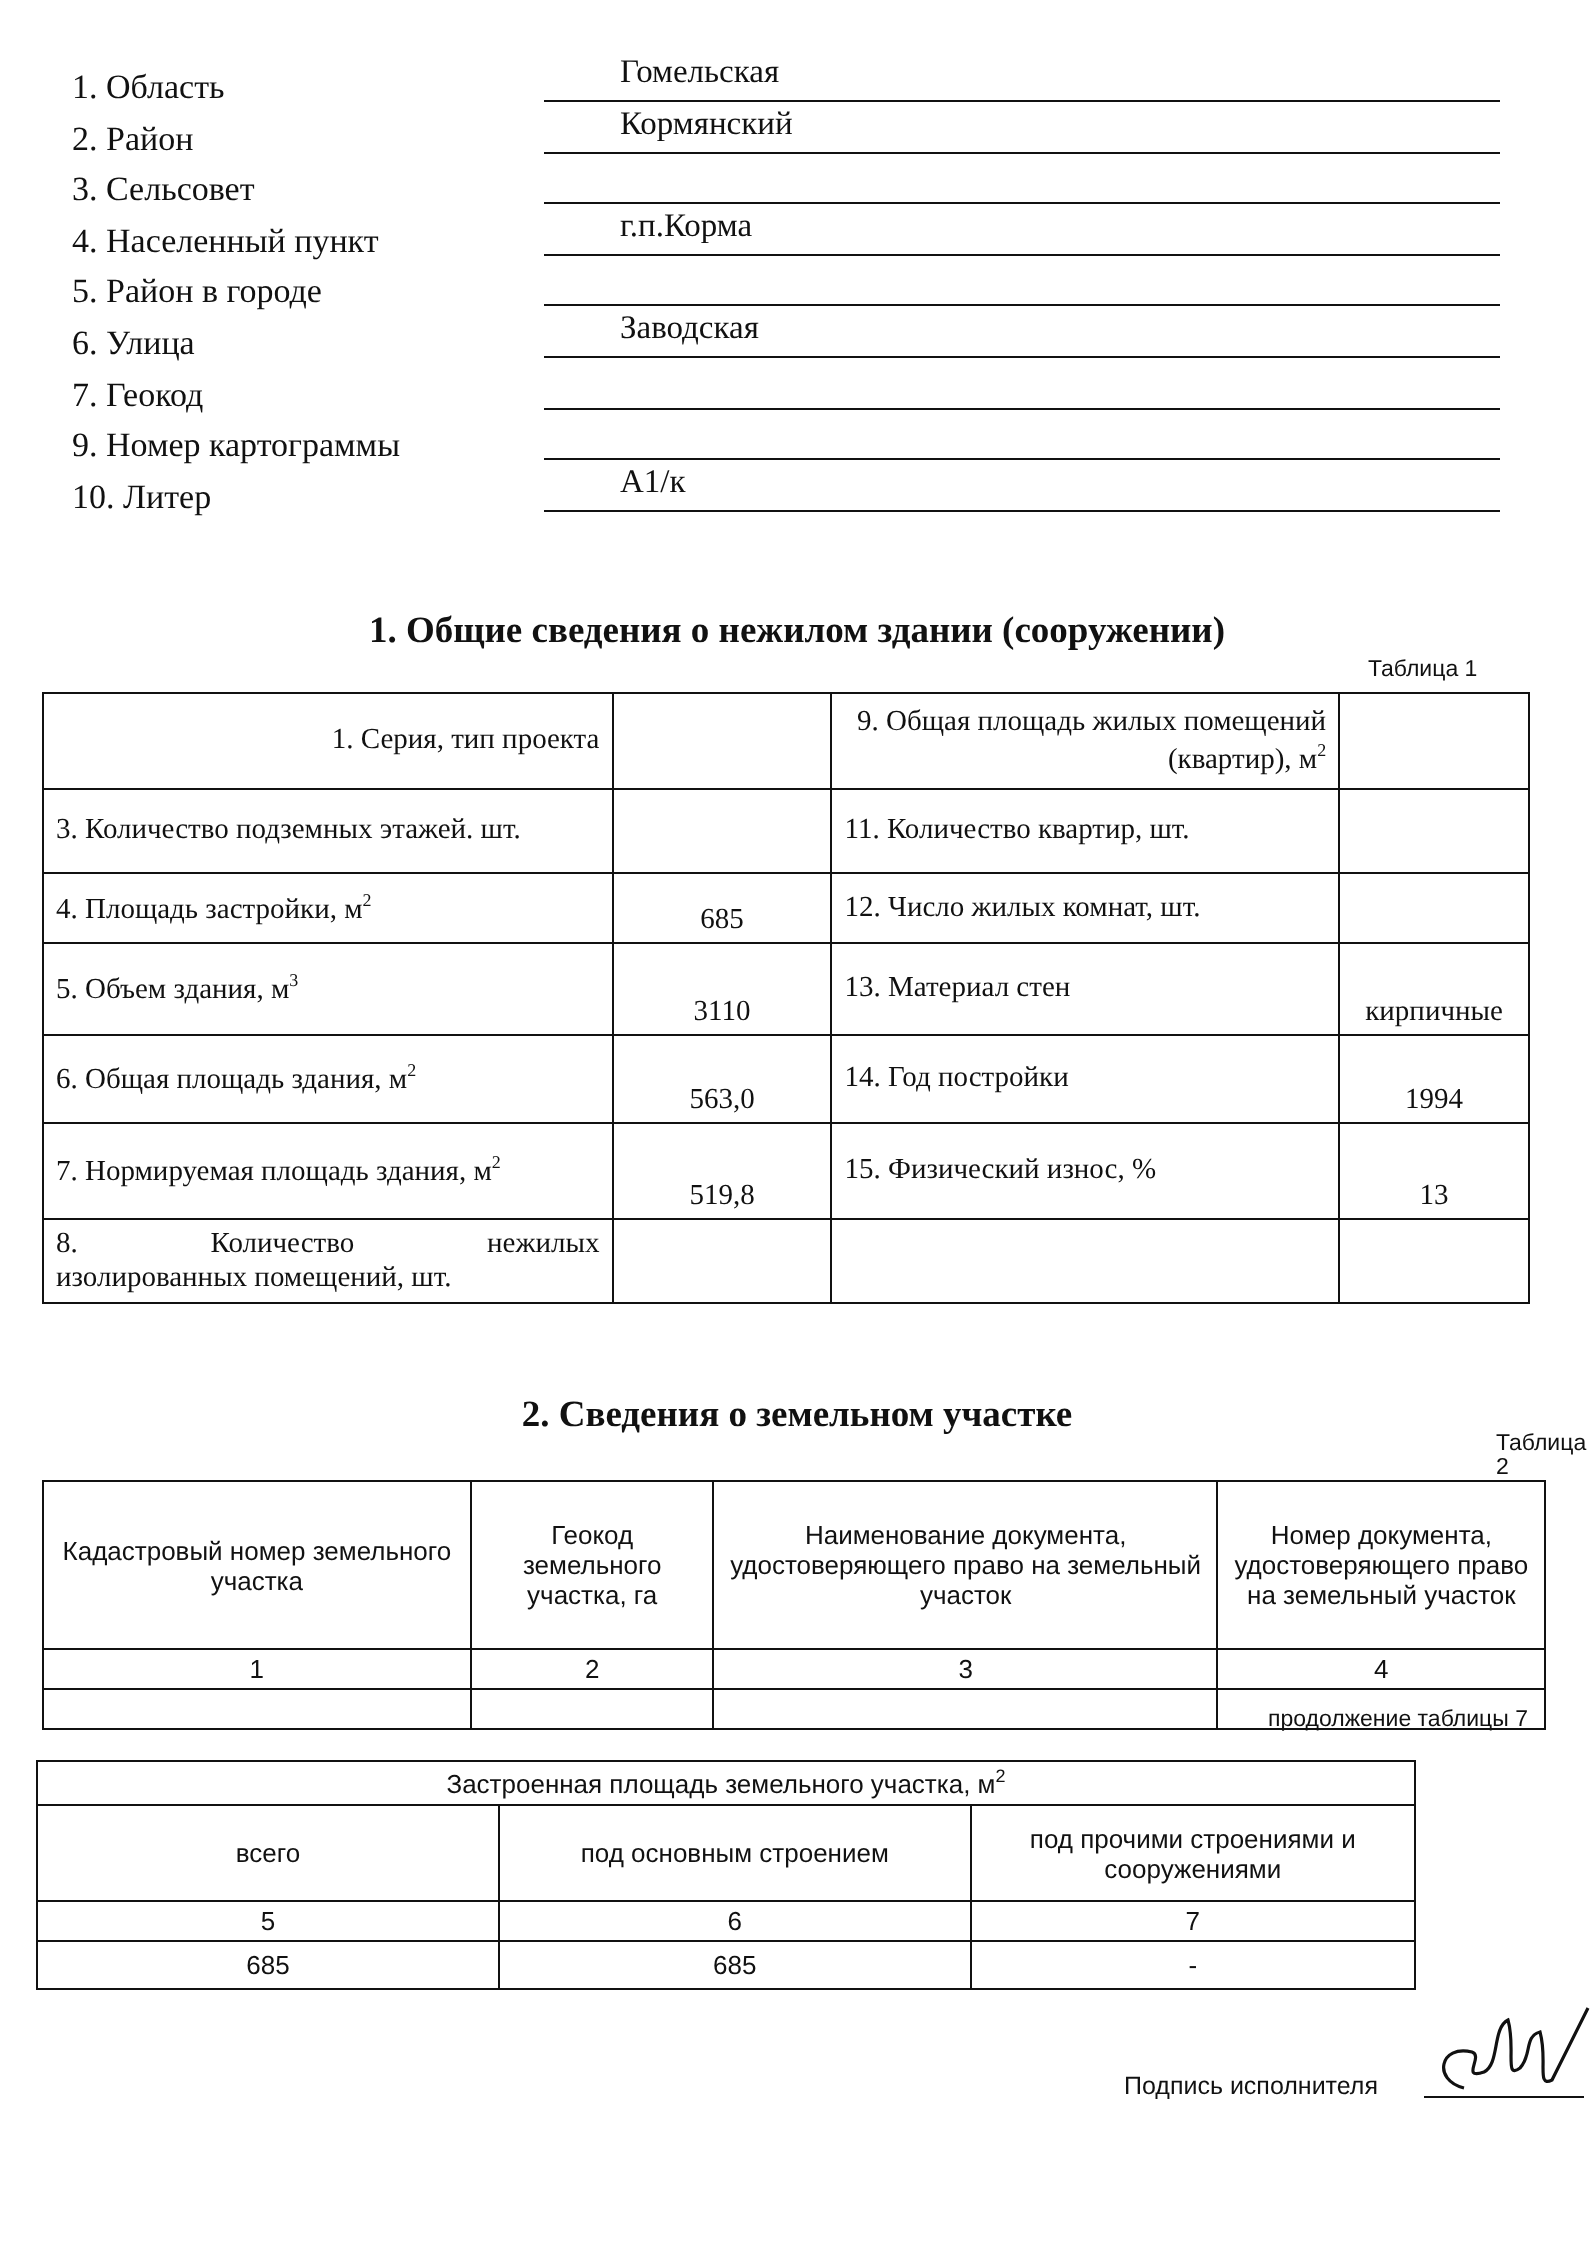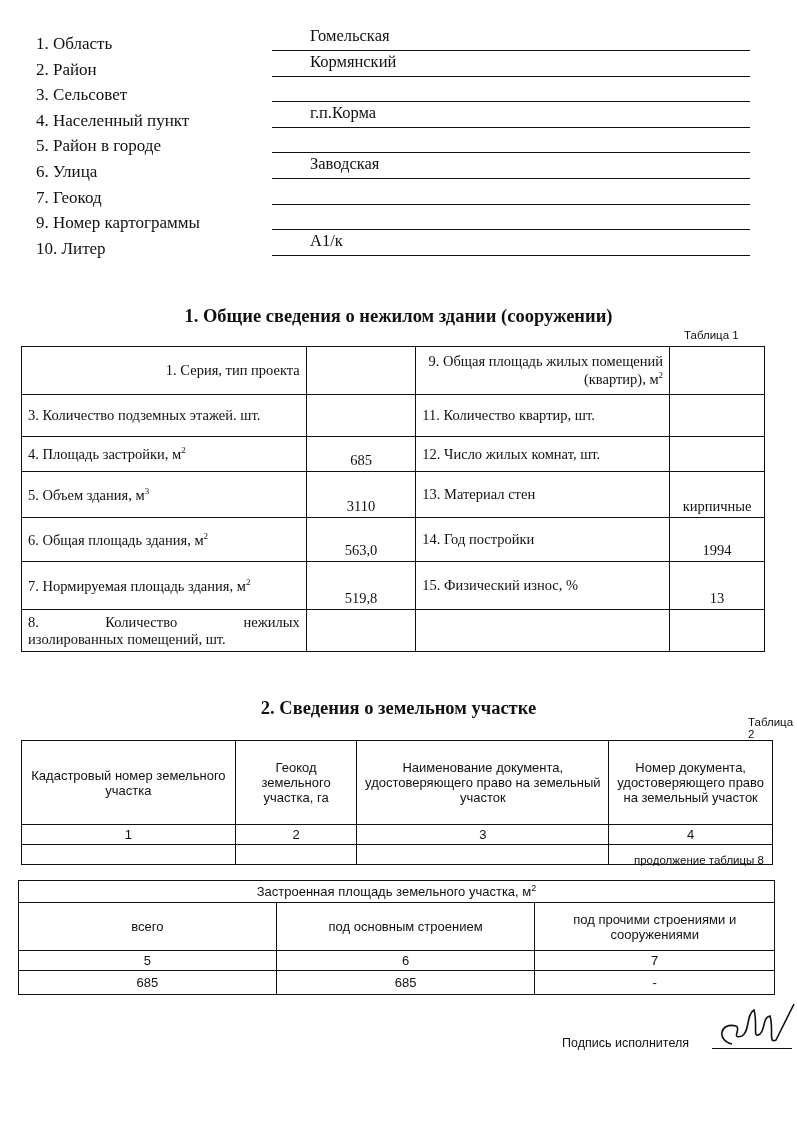--- a/index.html
+++ b/index.html
@@ -22,21 +22,21 @@
     #t1 { left:21px; top:346px; width:744px; }
     #t1 td.lbl { width:273px; }
     #t1 td.val { width:97px; text-align:center; vertical-align:bottom; padding-bottom:2px; }
     #t1 td.lbl2 { width:242px; }
     #t1 td.val2 { width:82px; text-align:center; vertical-align:bottom; padding-bottom:2px; }
     .just { text-align:justify; text-align-last:justify; }
 
     #t2 { left:21px; top:740px; width:752px; font-family:"Liberation Sans", sans-serif; }
     #t2 td { text-align:center; font-size:13px; font-family:"Liberation Sans", sans-serif; }
 
-    #t3 { left:18px; top:880px; width:757px; }
+    #t3 { left:18px; top:880px; width:690px; }
     #t3 td { text-align:center; font-size:13px; font-family:"Liberation Sans", sans-serif; }
 
     .sig { position:absolute; left:562px; top:1036px; font-size:12.5px; font-family:"Liberation Sans", sans-serif; }
     .sig-line { position:absolute; left:712px; top:1048px; width:80px; border-bottom:1.2px solid #111; }
     .sig-mark { position:absolute; left:712px; top:1000px; }
     sup { font-size:9px; }
   </style>
 </head>
 <body>
 
@@ -160,21 +160,21 @@
   </tr>
   <tr style="height:20px;">
     <td></td>
     <td></td>
     <td></td>
     <td></td>
   </tr>
 </tbody>
   </table>
 
-<div class="tcap" style="left:634px; top:854px;">продолжение таблицы 8</div>
+<div class="tcap" style="left:634px; top:854px;">продолжение таблицы 7</div>
 
 <table id="t3">
   <tbody>
       <tr style="height:22px;">
     <td colspan="3"><span>Застроенная площадь земельного участка, м</span><sup>2</sup></td>
   </tr>
   <tr style="height:48px;">
     <td style="width:250px;">всего</td>
     <td style="width:250px;">под основным строением</td>
     <td style="width:230px;">под прочими строениями и сооружениями</td>

